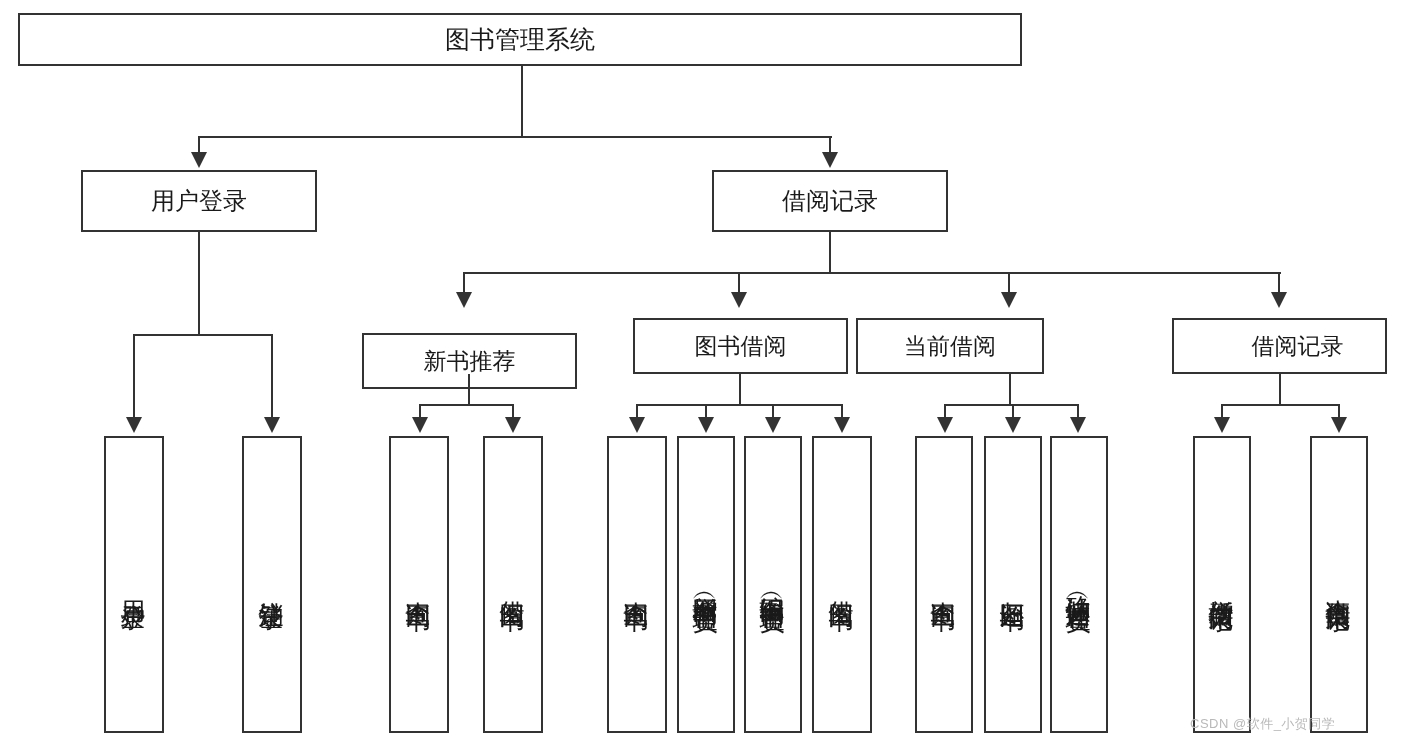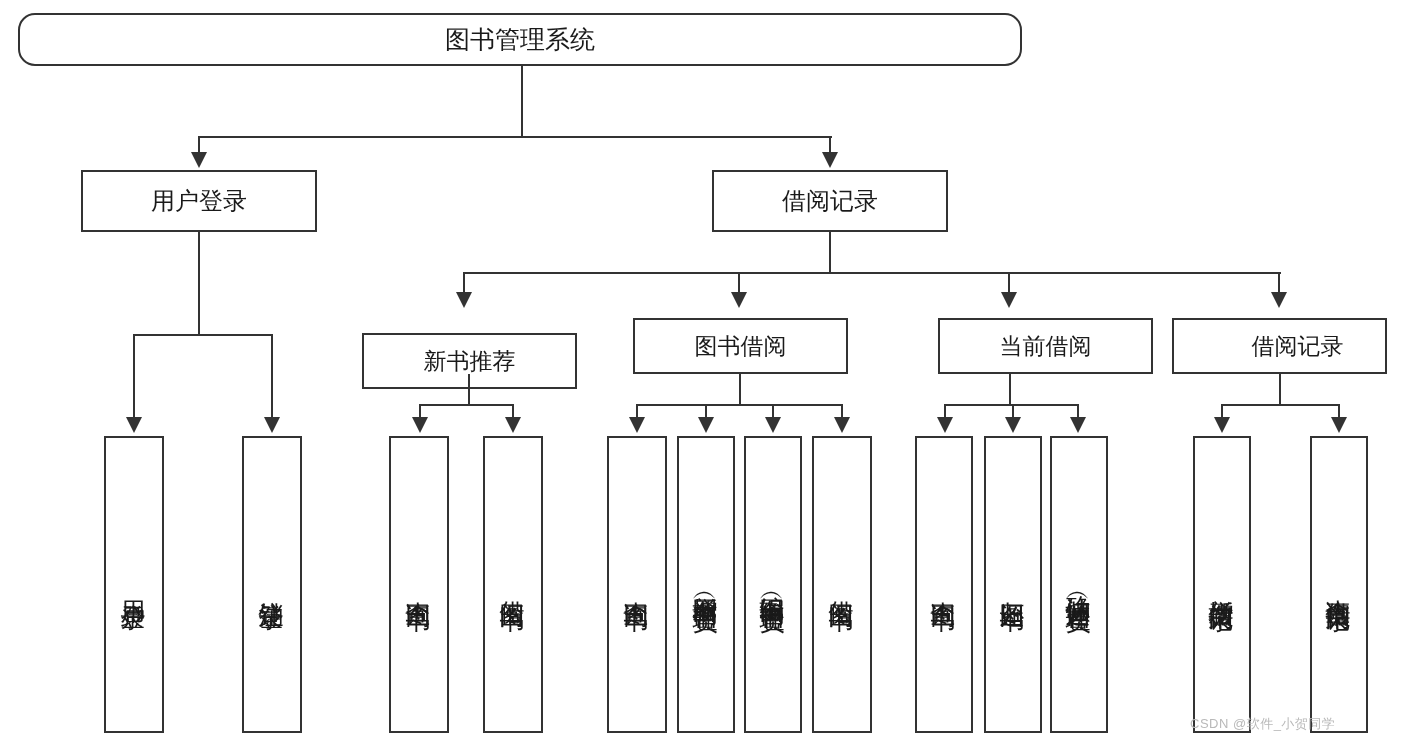--- a/index.html
+++ b/index.html
@@ -62,21 +62,21 @@
     color:#b9b9b9;
     white-space:nowrap;
     letter-spacing:0.5px;
   }
 </style>
 </head>
 <body>
 
 <div id="canvas">
 
-  <div class="node root" style="left:18px;top:13px;width:1004px;height:53px;border-radius:17px;">
+  <div class="node root" style="left:18px;top:13px;width:1004px;height:53px;">
     <span>图书管理系统</span>
   </div>
 
   <div class="vline" style="left:521px;top:66px;height:72px;"></div>
 
   <div class="hline" style="left:198px;top:136px;width:634px;"></div>
 
   <div class="vline" style="left:198px;top:136px;height:18px;"></div>
   <div class="arrow" style="left:191px;top:152px;"></div>
 
@@ -111,21 +111,21 @@
 
   <div class="vline" style="left:1278px;top:272px;height:22px;"></div>
   <div class="arrow" style="left:1271px;top:292px;"></div>
 
   <div class="node level2" style="left:362px;top:322px;width:215px;height:56px;margin-top:11px;">
     <span>新书推荐</span>
   </div>
   <div class="node level2" style="left:633px;top:318px;width:215px;height:56px;text-align:center;">
     <span>图书借阅</span>
   </div>
-  <div class="node level2" style="left:938px;top:318px;width:215px;height:56px;">
+  <div class="node level2" style="left:856px;top:318px;width:188px;height:56px;">
     <span>当前借阅</span>
   </div>
   <div class="node level2" style="left:1172px;top:318px;width:215px;height:56px;padding-left:36px;">
     <span>借阅记录</span>
   </div>
 
   <div class="vline" style="left:468px;top:374px;height:32px;"></div>
   <div class="hline" style="left:419px;top:404px;width:95px;"></div>
   <div class="vline" style="left:419px;top:404px;height:14px;"></div>
   <div class="arrow" style="left:412px;top:417px;"></div>

